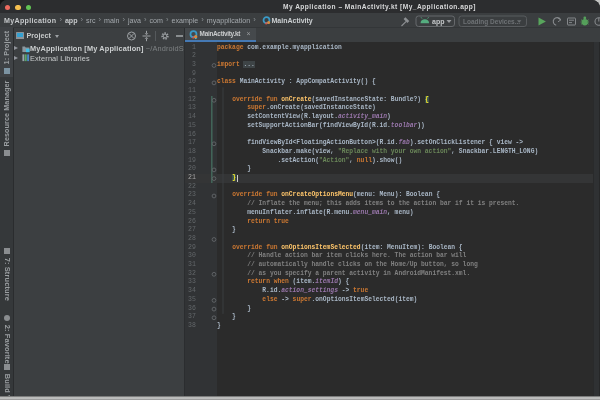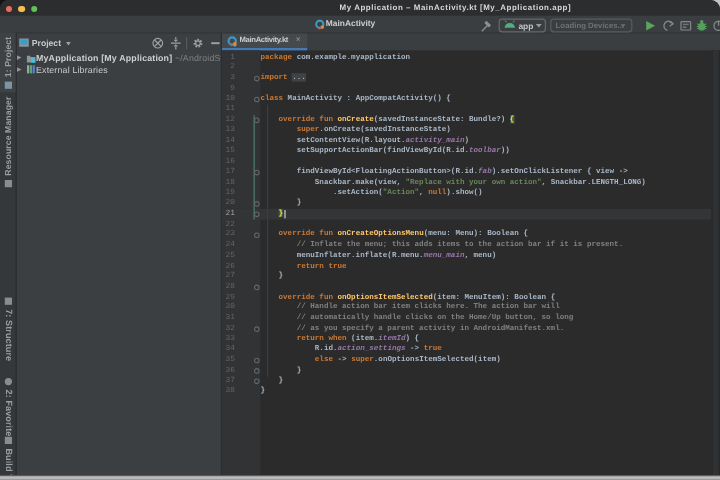--- a/index.html
+++ b/index.html
@@ -59,20 +59,21 @@
 <div id="win">
 
   <div class="abs" id="titlebar">
     <div class="light" style="left:4.6px;background:#ec6a5e;"></div>
     <div class="light" style="left:15.2px;background:#f4bf4f;"></div>
     <div class="light" style="left:25.9px;background:#61c354;"></div>
   </div>
   <div class="abs" id="title">My Application – MainActivity.kt [My_Application.app]</div>
 
   <div class="abs" id="toolbar">
+    <div class="crumbs"><b style="letter-spacing:0.3px;">MyApplication</b><span class="sep">›</span><b>app</b><span class="sep">›</span>src<span class="sep">›</span>main<span class="sep">›</span>java<span class="sep">›</span>com<span class="sep">›</span>example<span class="sep">›</span>myapplication<span class="sep">›</span></div>
     <svg class="abs" id="kicon1" style="left:262px;top:2.5px;" width="9" height="9" viewBox="0 0 9 9">
       <circle cx="4.5" cy="4.2" r="3" fill="none" stroke="#3a9bc8" stroke-width="1.7"></circle>
       <circle cx="6.6" cy="6.6" r="1.5" fill="#d98a3b"></circle>
       <circle cx="4.2" cy="7.4" r="1.1" fill="#d2574f"></circle>
     </svg>
     <div class="abs" style="left:271.5px;top:3.5px;font-size:7px;font-weight:bold;color:#ccd0d2;">MainActivity</div>
 
     <svg class="abs" style="left:398px;top:1px;" width="202" height="14" viewBox="0 0 202 14">
 
       <g stroke="#8d9093" stroke-width="1.1" fill="none">

